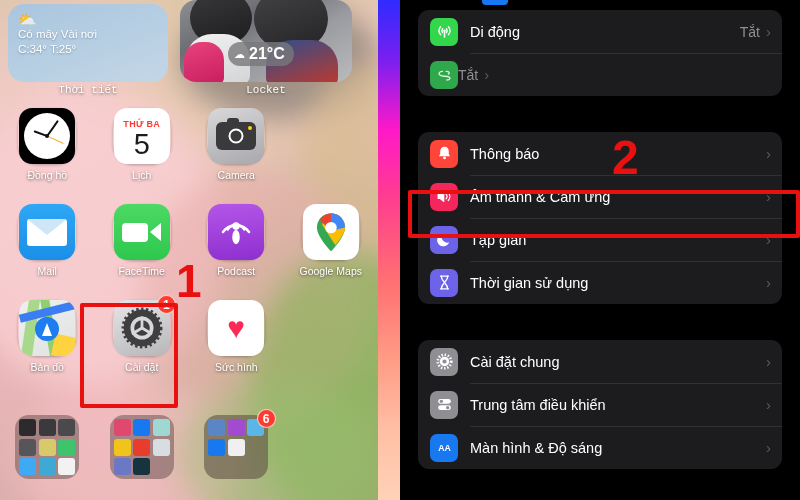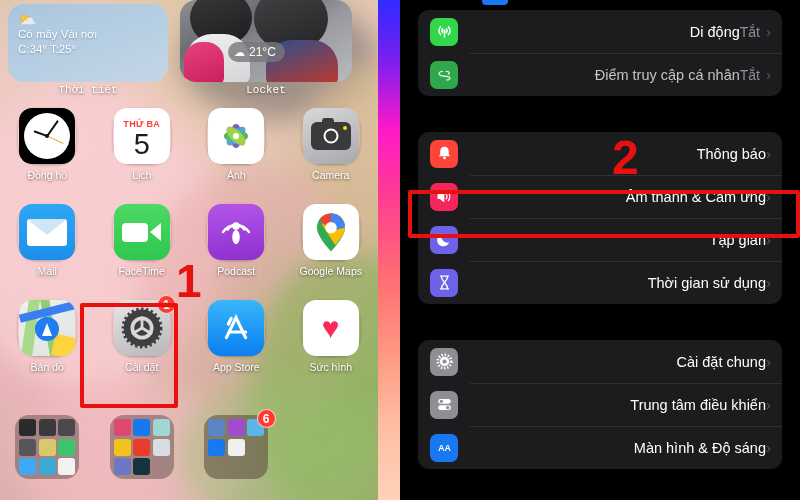--- a/index.html
+++ b/index.html
@@ -60,21 +60,21 @@
      background:linear-gradient(160deg,#f2f2f2,#d3d4d6); }
   .w-locket .body2 { position:absolute; left:86px; top:40px; width:72px; height:46px; border-radius:26px 26px 8px 8px;
      background:linear-gradient(160deg,#2c4e8e,#c0392b); }
   .w-locket .kid  { position:absolute; left:4px; top:42px; width:40px; height:42px; border-radius:18px 18px 6px 6px;
      background:linear-gradient(160deg,#e8437d,#c81d5e); }
   .w-locket .pill {
     position:absolute; left:48px; top:42px; display:flex; align-items:center; gap:4px;
     background:rgba(120,120,124,.8); border-radius:13px; padding:3px 9px 3px 6px;
   }
   .w-locket .pill .cloud { font-size:11px; color:#fff; }
-  .w-locket .pill .temp { font-size:12px; color:#fff; font-weight:400; }
+  .w-locket .pill .temp { font-size:16px; color:#fff; font-weight:700; }
   .wlabel {
     position:absolute; color:#fff; font-size:11px; text-align:center;
     text-shadow:0 1px 3px rgba(0,0,0,.55);
     font-family:Liberation Mono, monospace;
   }
   .wlabel.a { left:8px; top:84px; width:160px; }
   .wlabel.b { left:180px; top:84px; width:172px; }
 
   .grid { position:absolute; left:0; top:108px; width:378px; }
   .app-row { display:flex; height:96px; }
@@ -168,21 +168,21 @@
   .anno-box {
     position:absolute; border:4px solid #e8110f; border-radius:2px; z-index:30; pointer-events:none;
   }
   .anno-num {
     position:absolute; color:#e8110f; font-weight:800; font-family:"Liberation Sans", sans-serif;
     z-index:31; line-height:1;
   }
 
   
   .settings {
-    position:relative; width:400px; height:500px; background:#000; overflow:hidden;text-align:right;
+    position:relative; width:400px; height:500px; background:#000; overflow:hidden;
   }
   .sgroup {
     margin:0 18px; background:#1c1c1e; border-radius:11px; overflow:hidden;
   }
   .srow {
     display:flex; align-items:center; height:43px; padding-left:12px; position:relative;
   }
   .srow + .srow:before {
     content:''; position:absolute; left:52px; right:0; top:0; height:1px; background:#313134;
   }
@@ -257,40 +257,20 @@
         <div class="app">
           <div class="icon ic-cal">
             <div class="inner">
               <div class="dow">THỨ BA</div>
               <div class="dnum">5</div>
             </div>
           </div>
           <div class="applabel">Lịch</div>
         </div>
 
-        <div class="app">
-          <div class="icon ic-photos">
-            <div class="inner">
-              <svg viewBox="0 0 100 100">
-                <g transform="translate(50,50)">
-                  <ellipse rx="13" ry="27" fill="#f6c61f" transform="rotate(0)"></ellipse>
-                  <ellipse rx="13" ry="27" fill="#f08a1e" transform="rotate(45)"></ellipse>
-                  <ellipse rx="13" ry="27" fill="#ec4f4f" transform="rotate(90)"></ellipse>
-                  <ellipse rx="13" ry="27" fill="#c84fa8" transform="rotate(135)"></ellipse>
-                  <ellipse rx="13" ry="27" fill="#6a5fd0" transform="rotate(180)" opacity=".95"></ellipse>
-                  <ellipse rx="13" ry="27" fill="#3fa9f5" transform="rotate(225)" opacity=".9"></ellipse>
-                  <ellipse rx="13" ry="27" fill="#3ec46d" transform="rotate(270)" opacity=".9"></ellipse>
-                  <ellipse rx="13" ry="27" fill="#a8d641" transform="rotate(315)" opacity=".9"></ellipse>
-                  <circle r="7" fill="#fff"></circle>
-                </g>
-              </svg>
-            </div>
-          </div>
-          <div class="applabel">Ảnh</div>
-        </div>
 
         <div class="app">
           <div class="icon ic-cam">
             <div class="inner">
               <div class="cbody">
                 <div class="cbump"></div>
                 <div class="clens"></div>
                 <div class="cflash"></div>
               </div>
             </div>
@@ -384,32 +364,20 @@
                   <path d="M50 50 L72 63"></path>
                   <path d="M50 50 L28 63"></path>
                 </g>
               </svg>
             </div>
             <div class="badge">1</div>
           </div>
           <div class="applabel">Cài đặt</div>
         </div>
 
-        <div class="app">
-          <div class="icon ic-appstore">
-            <div class="inner">
-              <svg viewBox="0 0 100 100" stroke="#fff" stroke-width="8" stroke-linecap="round" fill="none">
-                <path d="M26 74 L50 24 L74 74"></path>
-                <path d="M36 60 L74 60"></path>
-                <path d="M38 26 L31 40"></path>
-              </svg>
-            </div>
-          </div>
-          <div class="applabel">App Store</div>
-        </div>
 
         <div class="app">
           <div class="icon ic-health">
             <div class="inner">
                 <div class="heart">♥</div>
               </div>
           </div>
           <div class="applabel">Sức hình</div>
         </div>
       </div>
@@ -484,21 +452,20 @@
         <div class="svalue">Tắt</div>
         <div class="chev">›</div>
       </div>
       <div class="srow">
         <div class="sicon" style="background:#2ea84a">
           <svg viewBox="0 0 24 24" fill="none" stroke="#dff3e2" stroke-width="1.7" stroke-linecap="round">
             <path d="M9.5 8 C5 8 4 11 6.5 13 C9 15 14 13.5 17.5 15 C20 16 19 19 15 19"></path>
             <path d="M14 8 C18 8 19 10 17 11.5"></path>
           </svg>
         </div>
-        <div class="slabel dim">Điểm truy cập cá nhân</div>
         <div class="svalue">Tắt</div>
         <div class="chev">›</div>
       </div>
     </div>
 
     <div class="gap-lg"></div>
 
     <div class="sgroup">
       <div class="srow">
         <div class="sicon" style="background:#ff453a">

